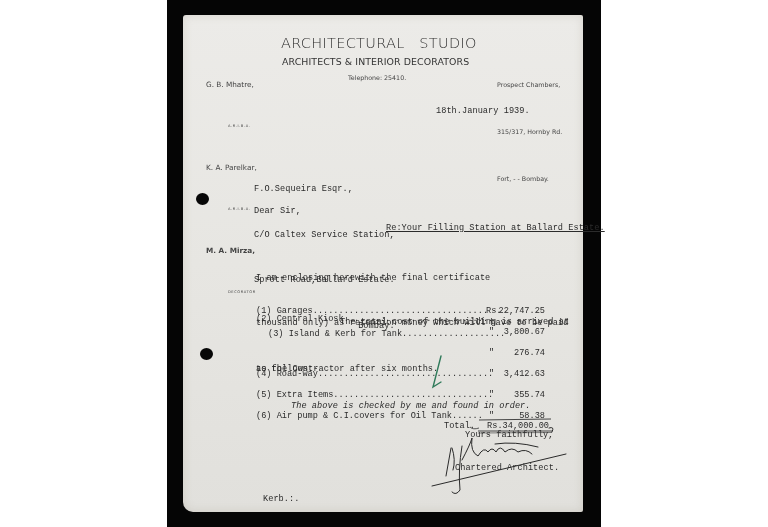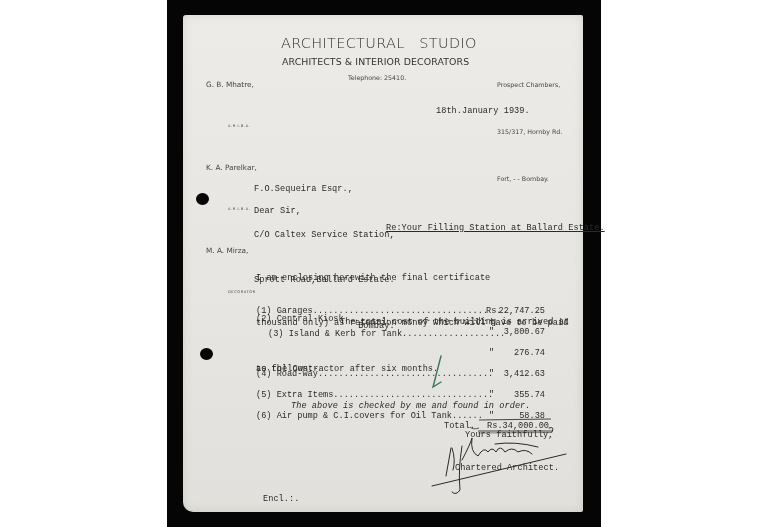--- a/index.html
+++ b/index.html
@@ -32,21 +32,21 @@
   <div class="hole" style="left:13px; top:178px;"></div>
   <div class="hole" style="left:17px; top:333px;"></div>
 </div>
 
 <div>
   <div class="abs" style="left:206px; top:45px;">
     <div class="partner">G. B. Mhatre,</div>
     <div class="partner-tag" style="margin-left:22px; margin-top:-1px;">A.R.I.B.A.</div>
     <div class="partner" style="margin-top:0px;">K. A. Parelkar,</div>
     <div class="partner-tag" style="margin-left:22px; margin-top:-1px;">A.R.I.B.A.</div>
-    <div class="partner" style="margin-top:0px;">M. A. Mirza,</div>
+    <div class="partner" style="margin-top:0px;font-weight:bold;">M. A. Mirza,</div>
     <div class="partner-tag" style="margin-left:22px; margin-top:-1px;">DECORATOR</div>
   </div>
 
   <div class="abs title" style="left:281px; top:35px;">ARCHITECTURAL   STUDIO</div>
   <div class="abs subtitle" style="left:282px; top:56px;">ARCHITECTS &amp; INTERIOR DECORATORS</div>
   <div class="abs tel" style="left:348px; top:74px;">Telephone: 25410.</div>
 
   <div class="abs" style="left:497px; top:43px;">
     <div class="addr">Prospect Chambers,</div>
     <div class="addr">315/317, Hornby Rd.</div>
@@ -116,21 +116,21 @@
 
 <svg style="left:0; top:0;" width="768" height="527">
   <path d="M441 356 L433 387 L441 382" stroke="#2f7a5a" stroke-width="1.4" fill="none" stroke-linecap="round"></path>
 </svg>
 
 <div class="abs mono" style="left:291px; top:401px;font-style:italic;">The above is checked by me and found in order.</div>
 
 <div class="abs mono" style="left:465px; top:430px;">Yours faithfully,</div>
 
 <div class="abs" style="left:257px; top:459px;">
-  <div class="mono" style="padding-left:6px; line-height:9.5px;">Encl.:.</div>
+  <div class="mono" style="padding-left:6px; line-height:9.5px;">Kerb.:.</div>
   
 </div>
 
 <div class="abs mono" style="left:455px; top:463px;">Chartered Architect.</div>
 
 <svg style="left:0; top:0;" width="768" height="527">
   <g stroke="#2a2a2a" stroke-width="1" fill="none" stroke-linecap="round">
     <path d="M451 448 L446 476"></path>
     <path d="M452 448 Q456 460 453 470"></path>
     <path d="M462 446 Q458 470 460 490 Q456 496 452 492"></path>

